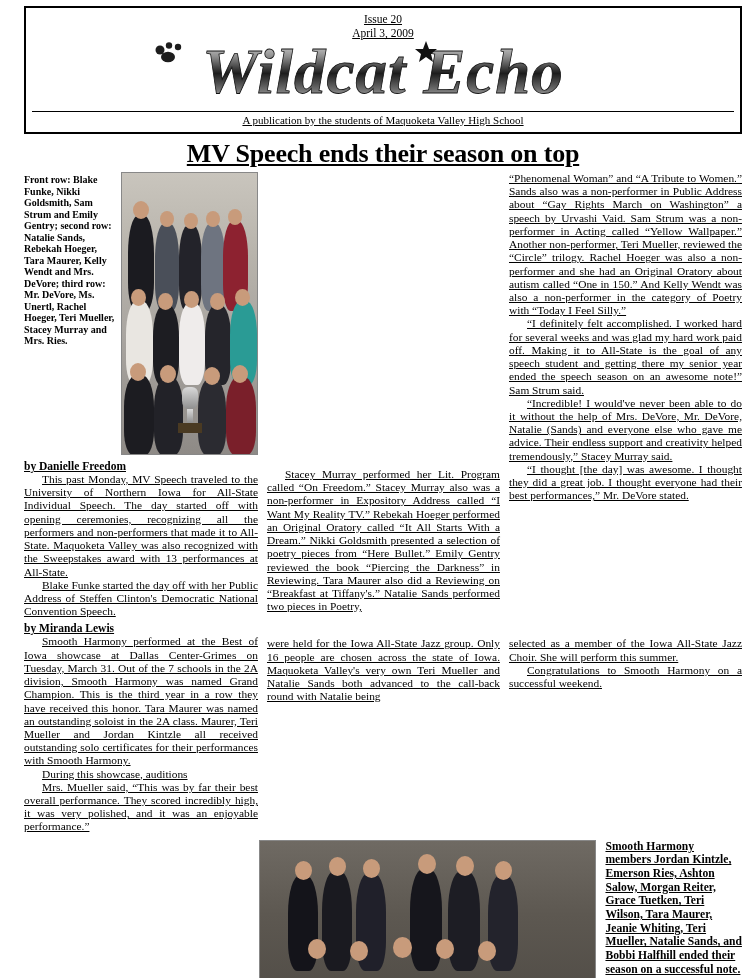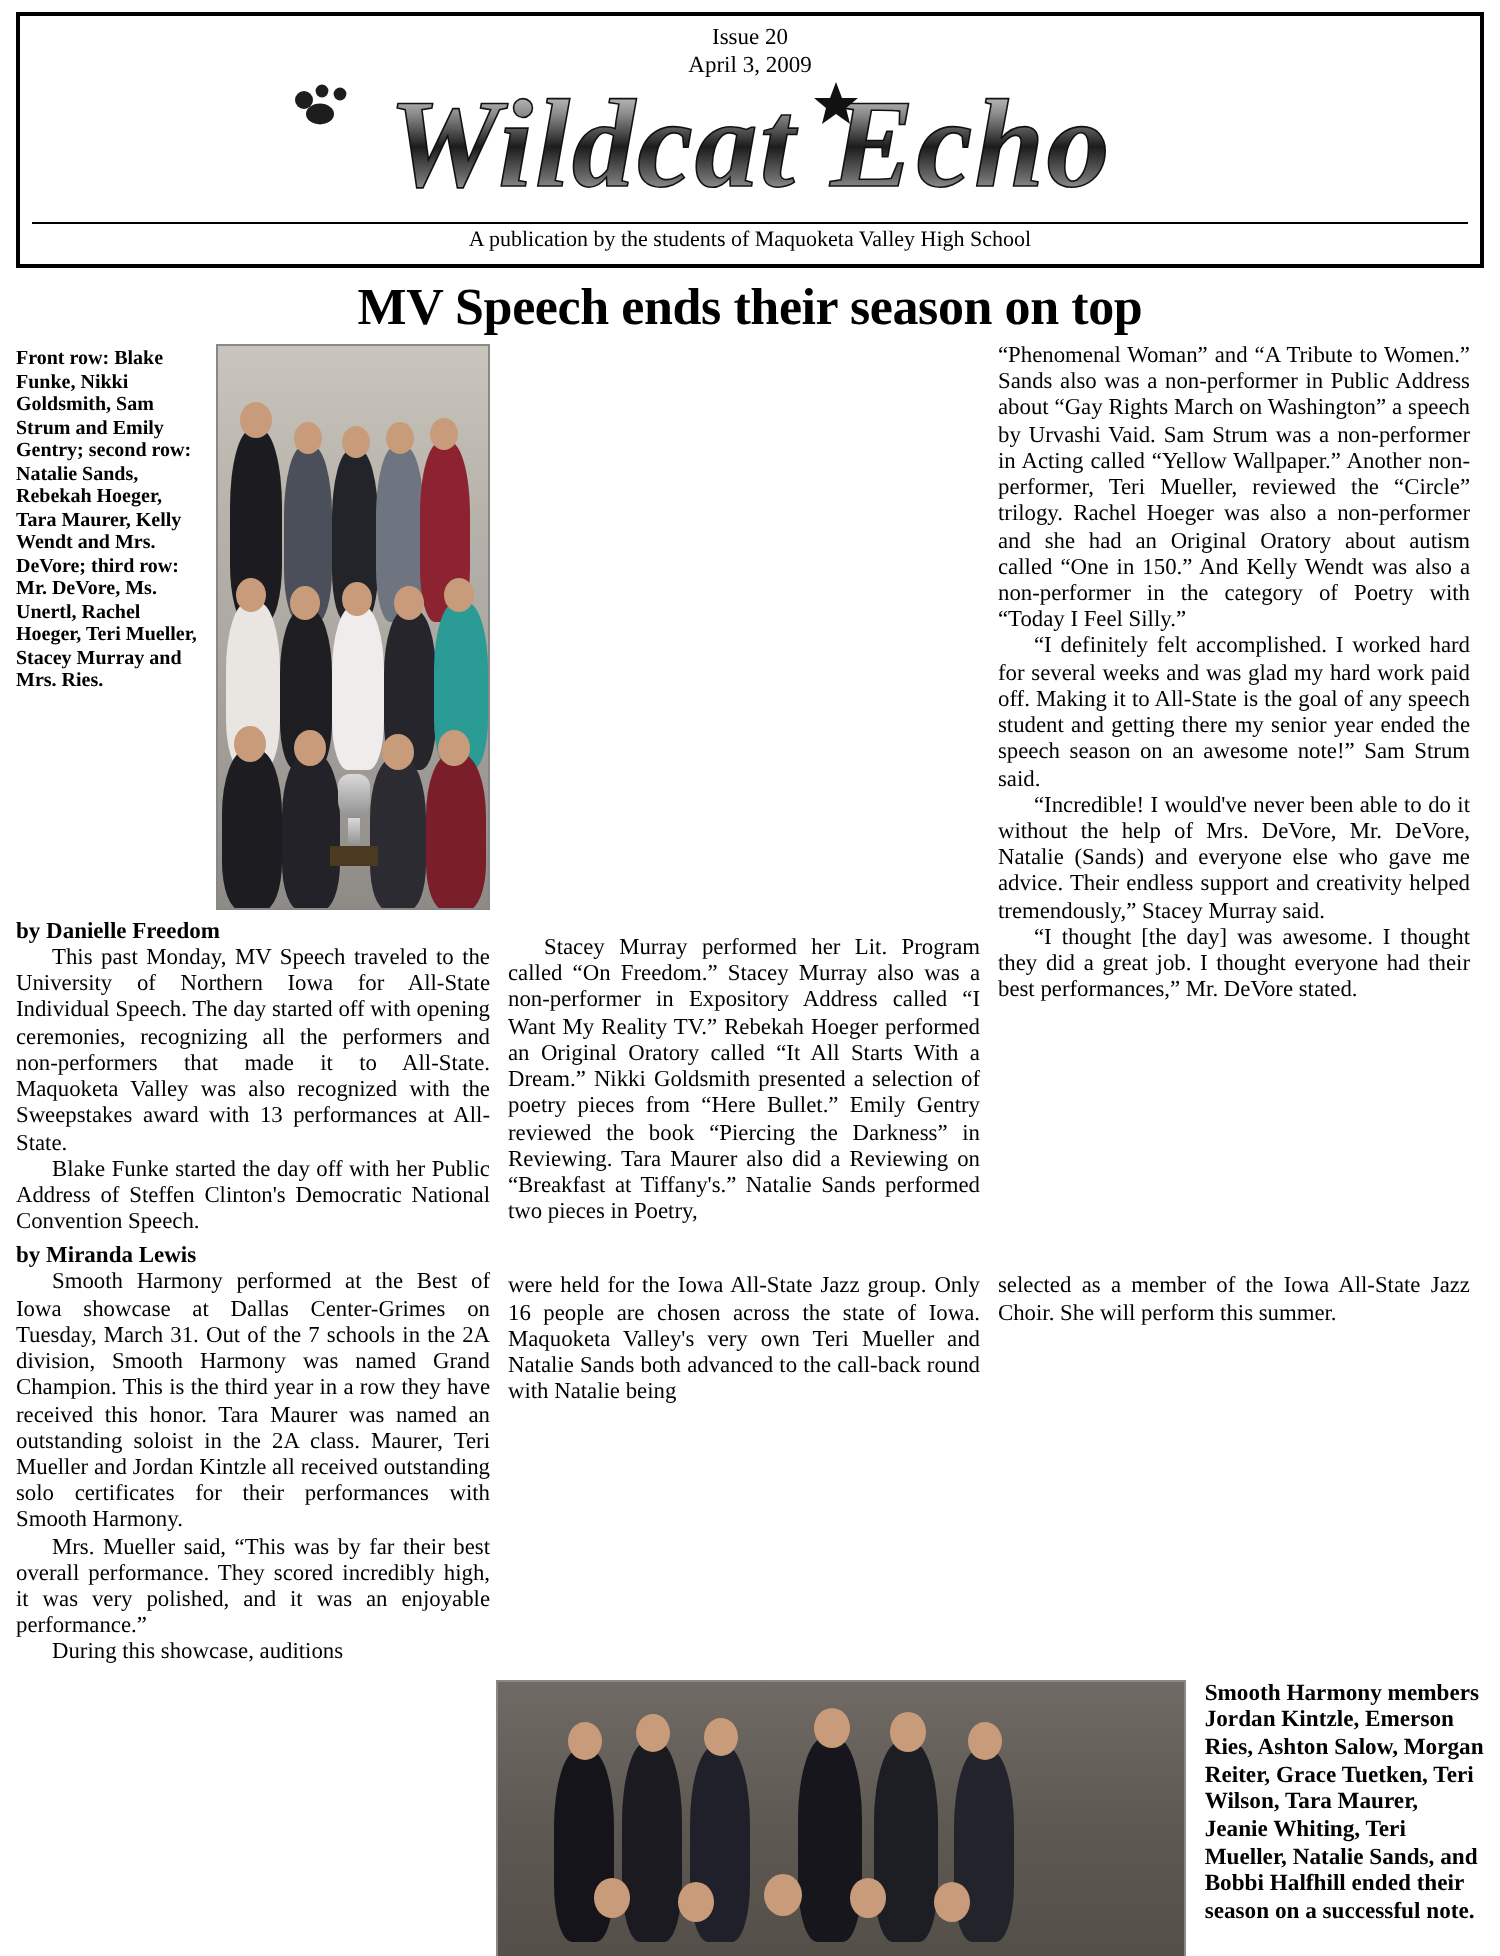--- a/index.html
+++ b/index.html
@@ -8,22 +8,23 @@
     width: 750px;
     height: 978px;
     background: #ffffff;
     font-family: "Liberation Serif", serif;
     color: #000;
     overflow: hidden;
   }
   .page {
     width: 750px;
     height: 978px;
-    padding: 6px 8px 0 8px;
+    padding: 6px 8px 0 24px;
     position: relative;
+    text-decoration: underline;
   }
 
   
   .masthead {
     border: 2px solid #000;
     padding: 4px 6px 2px 6px;
     position: relative;
     height: 128px;
   }
   .issue-block {
@@ -262,28 +263,29 @@
       <p class="body">“I thought [the day] was awesome. I thought they did a great job.  I thought everyone had their best performances,”  Mr. DeVore stated.</p>
     </div>
   </div>
 
   <div class="story2">
 
     <div class="s2-cols">
       <div class="col">
         <div class="byline">by Miranda Lewis</div>
         <p class="body">Smooth Harmony performed at the Best of Iowa showcase at Dallas Center-Grimes on Tuesday, March 31. Out of the 7 schools in the 2A division, Smooth Harmony was named Grand Champion. This is the third year in a row they have received this honor. Tara Maurer was named an outstanding soloist in the 2A class. Maurer, Teri Mueller and Jordan Kintzle all received outstanding solo certificates for their performances with Smooth Harmony.</p>
+        <p class="body">During this showcase, auditions</p>
         <p class="body">Mrs. Mueller said, “This was by far their best overall performance. They scored incredibly high, it was very polished, and it was an enjoyable performance.”</p>
-        <p class="body">During this showcase, auditions</p>
       </div>
       <div class="col narrow" style="padding-top:17px;">
         <p class="body noindent">were held for the Iowa All-State Jazz group. Only 16 people are chosen across the state of Iowa.  Maquoketa Valley's very own Teri Mueller and Natalie Sands both advanced to the call-back round with Natalie being</p>
       </div>
       <div class="col narrow" style="padding-top:17px;">
         <p class="body noindent">selected as a member of the Iowa All-State Jazz Choir. She will perform this summer.</p>
+        <p class="body">Congratulations to Smooth Harmony on a successful weekend.</p>
       </div>
     </div>
 
     <div class="bottom-row">
       <div style="width:237px;"></div>
       <div class="photo-bottom photo">
         <div class="ph-bg" style="background:
             linear-gradient(180deg,#6f6a63 0%, #5d5851 40%, #4d4943 100%);"></div>
 
         <div class="person" style="left:28px;top:34px;width:30px;height:96px;background:#14141a;"></div>

